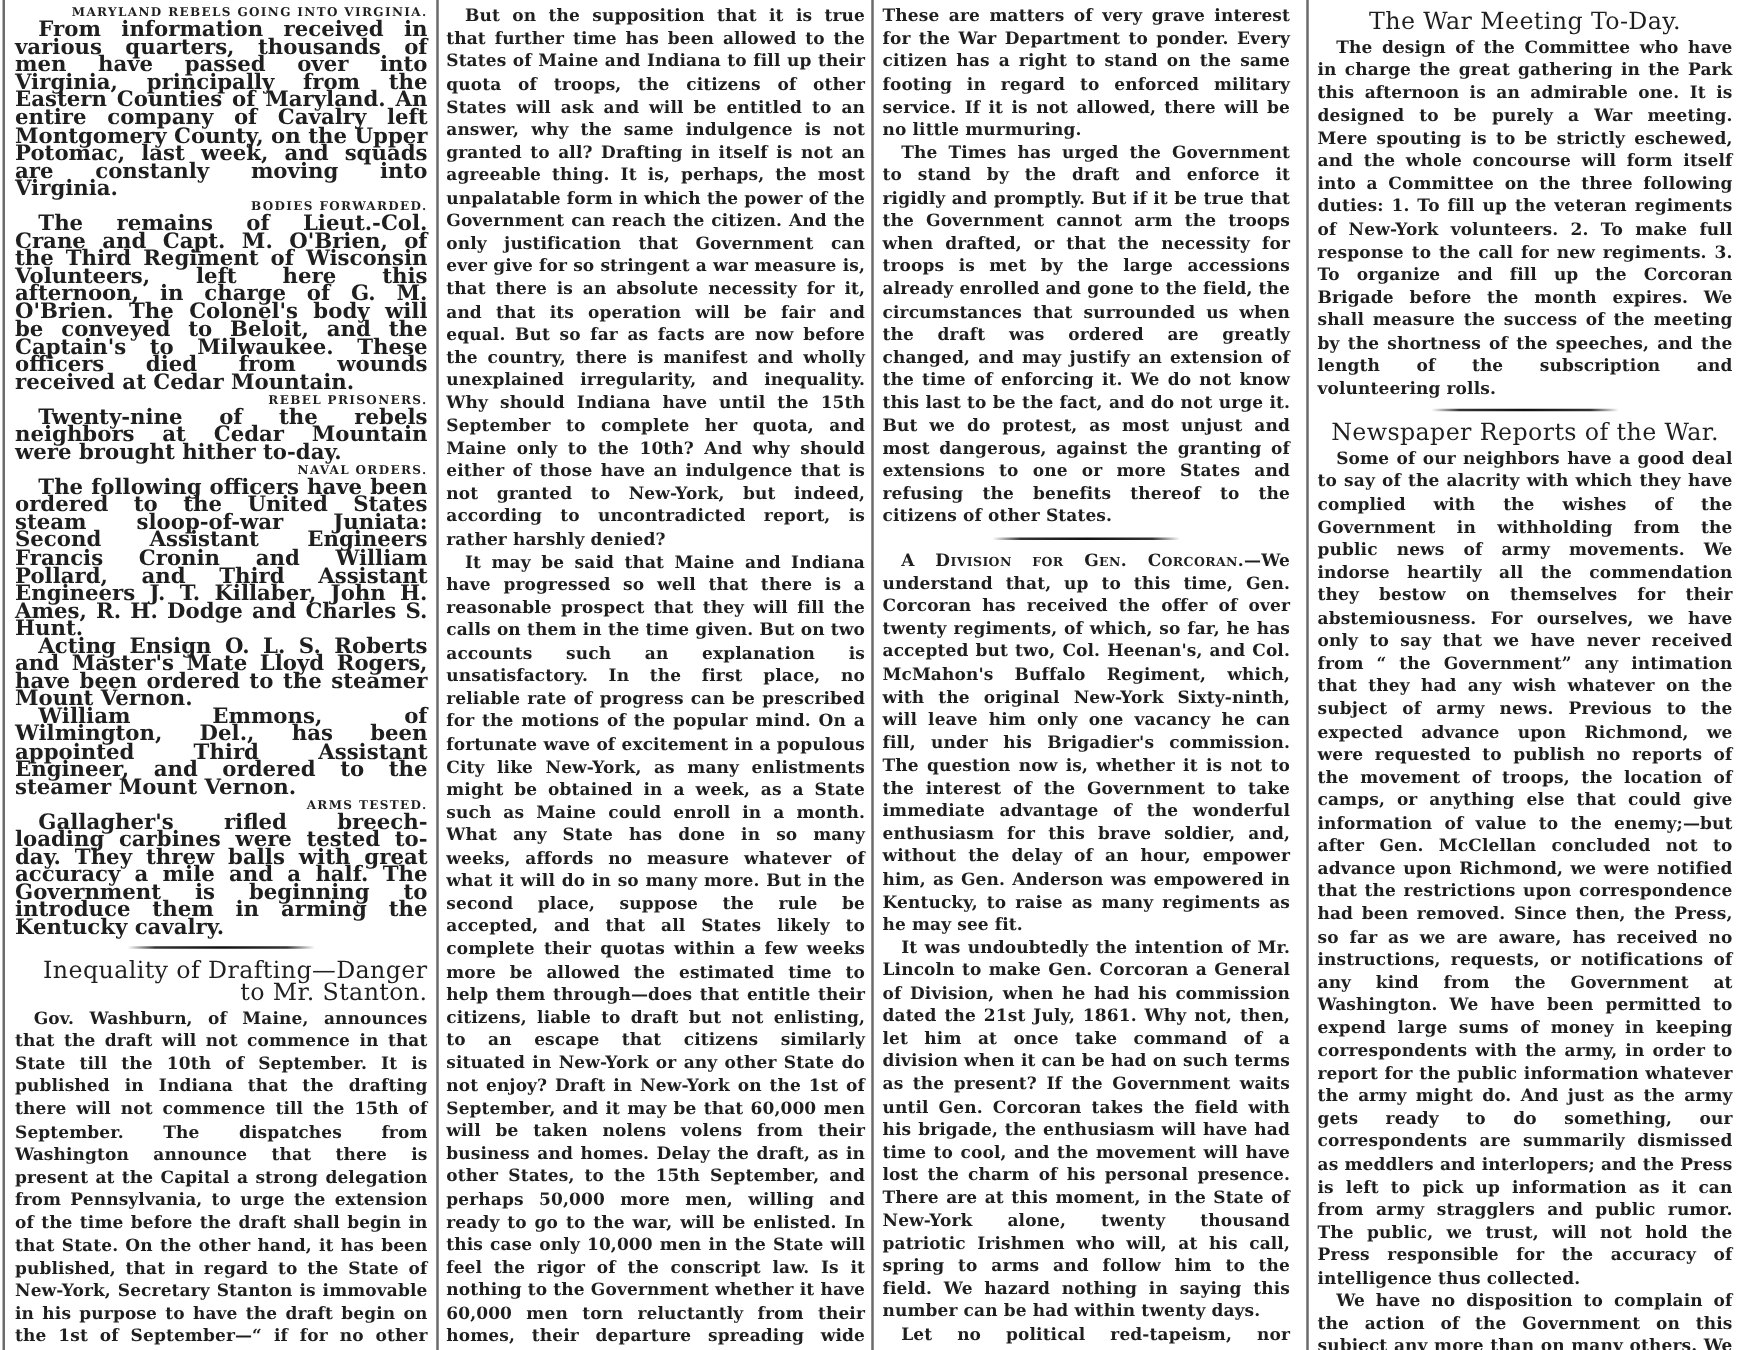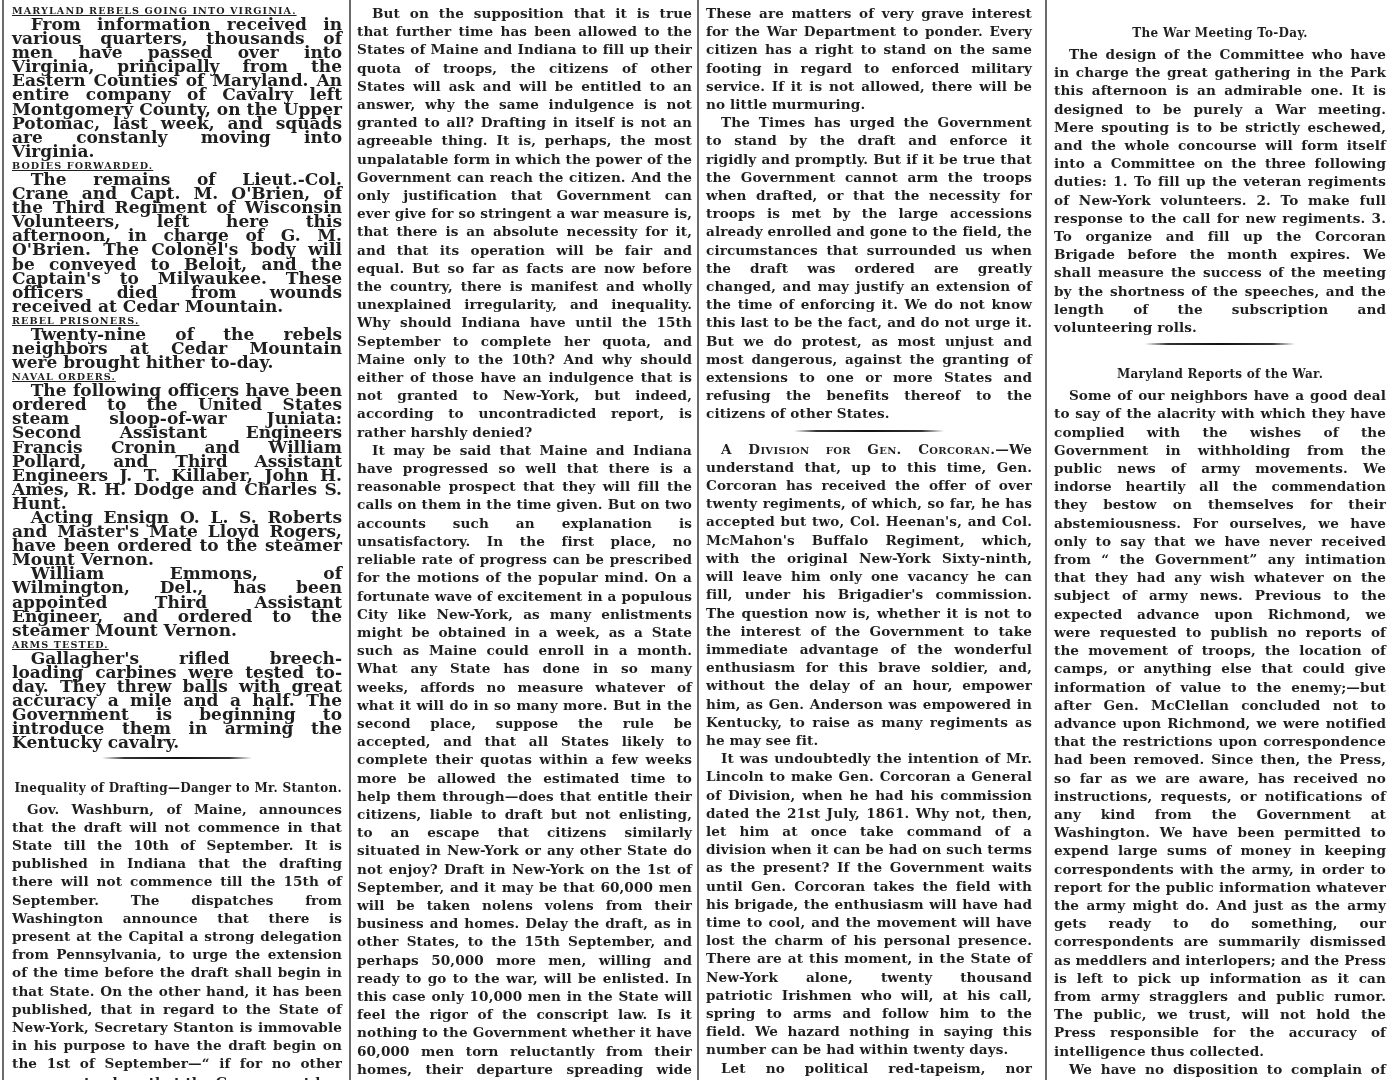--- a/index.html
+++ b/index.html
@@ -20,27 +20,27 @@
   .rule-v { position: absolute; top: 0; width: 2px; height: 1080px; background: #3a3a3a; opacity: .75; }
   .p {
     margin: 0; text-align: justify; text-indent: 1.1em;
     font-size: 13.6px; line-height: 18.2px; letter-spacing: 0.1px;
     font-weight: 600;
     hyphens: manual;
   }
   .p.noindent { text-indent: 0; }
   .small .p { font-size: 17px; line-height: 14.1px; font-weight: 700; letter-spacing: 0; }
   .kicker {
-    text-align: left; font-size: 9.6px; letter-spacing: 1.1px; font-weight: 700;
-    margin: 2px 0 1px; text-transform: uppercase; text-decoration: underline;
+    text-align: right; font-size: 9.6px; letter-spacing: 1.1px; font-weight: 700;
+    margin: 2px 0 1px; text-transform: uppercase;
   }
   .kicker.first { margin-top: 1px; }
   .headline {
-    text-align: center; font-weight: 700; font-size: 12px; line-height: 18px;
-    margin: 20px 0 3px; letter-spacing: 0.3px;
+    text-align: center; font-weight: 400; font-size: 19px; line-height: 18px;
+    margin: 4px 0 3px; letter-spacing: 0.3px;
   }
   .headline.left { text-align: right; }
   .sc { font-variant: small-caps; letter-spacing: .3px; }
   .dash {
     width: 150px; height: 2px; margin: 7px auto 8px;
     background: linear-gradient(90deg, transparent, #333 15%, #111 50%, #333 85%, transparent);
   }
 </style>
 </head>
 <body>
@@ -85,18 +85,18 @@
     <p class="p"><span class="sc">A Division for Gen. Corcoran.</span><span>—We understand that, up to this time, Gen. Corcoran has received the offer of over twenty regiments, of which, so far, he has accepted but two, Col. Heenan's, and Col. McMahon's Buffalo Regiment, which, with the original New-York Sixty-ninth, will leave him only one vacancy he can fill, under his Brigadier's commission. The question now is, whether it is not to the interest of the Government to take immediate advantage of the wonderful enthusiasm for this brave soldier, and, without the delay of an hour, empower him, as Gen. Anderson was empowered in Kentucky, to raise as many regiments as he may see fit.</span></p>
     <p class="p">It was undoubtedly the intention of Mr. Lincoln to make Gen. Corcoran a General of Division, when he had his commission dated the 21st July, 1861. Why not, then, let him at once take command of a division when it can be had on such terms as the present? If the Government waits until Gen. Corcoran takes the field with his brigade, the enthusiasm will have had time to cool, and the movement will have lost the charm of his personal presence. There are at this moment, in the State of New-York alone, twenty thousand patriotic Irishmen who will, at his call, spring to arms and follow him to the field. We hazard nothing in saying this number can be had within twenty days.</p>
     <p class="p">Let no political red-tapeism, nor rivalries for Major-Generalships, stand in the way of this patriotic outburst. A Division for Corcoran at once!</p>
 
   </div>
 
   <div class="col" id="col4">
     <div class="headline">The War Meeting To-Day.</div>
     <p class="p">The design of the Committee who have in charge the great gathering in the Park this afternoon is an admirable one. It is designed to be purely a War meeting. Mere spouting is to be strictly eschewed, and the whole concourse will form itself into a Committee on the three following duties: 1. To fill up the veteran regiments of New-York volunteers. 2. To make full response to the call for new regiments. 3. To organize and fill up the Corcoran Brigade before the month expires. We shall measure the success of the meeting by the shortness of the speeches, and the length of the subscription and volunteering rolls.</p>
     <div class="dash"></div>
-    <div class="headline">Maryland Reports of the War.</div>
+    <div class="headline">Newspaper Reports of the War.</div>
     <p class="p">Some of our neighbors have a good deal to say of the alacrity with which they have complied with the wishes of the Government in withholding from the public news of army movements. We indorse heartily all the commendation they bestow on themselves for their abstemiousness. For ourselves, we have only to say that we have never received from “ the Government” any intimation that they had any wish whatever on the subject of army news. Previous to the expected advance upon Richmond, we were requested to publish no reports of the movement of troops, the location of camps, or anything else that could give information of value to the enemy;—but after Gen. McClellan concluded not to advance upon Richmond, we were notified that the restrictions upon correspondence had been removed. Since then, the Press, so far as we are aware, has received no instructions, requests, or notifications of any kind from the Government at Washington. We have been permitted to expend large sums of money in keeping correspondents with the army, in order to report for the public information whatever the army might do. And just as the army gets ready to do something, our correspondents are summarily dismissed as meddlers and interlopers; and the Press is left to pick up information as it can from army stragglers and public rumor. The public, we trust, will not hold the Press responsible for the accuracy of intelligence thus collected.</p>
     <p class="p">We have no disposition to complain of the action of the Government on this subject any more than on many others. We should have been glad to have had them act upon some</p>
   </div>
 
 </div>
 
 </body></html>

